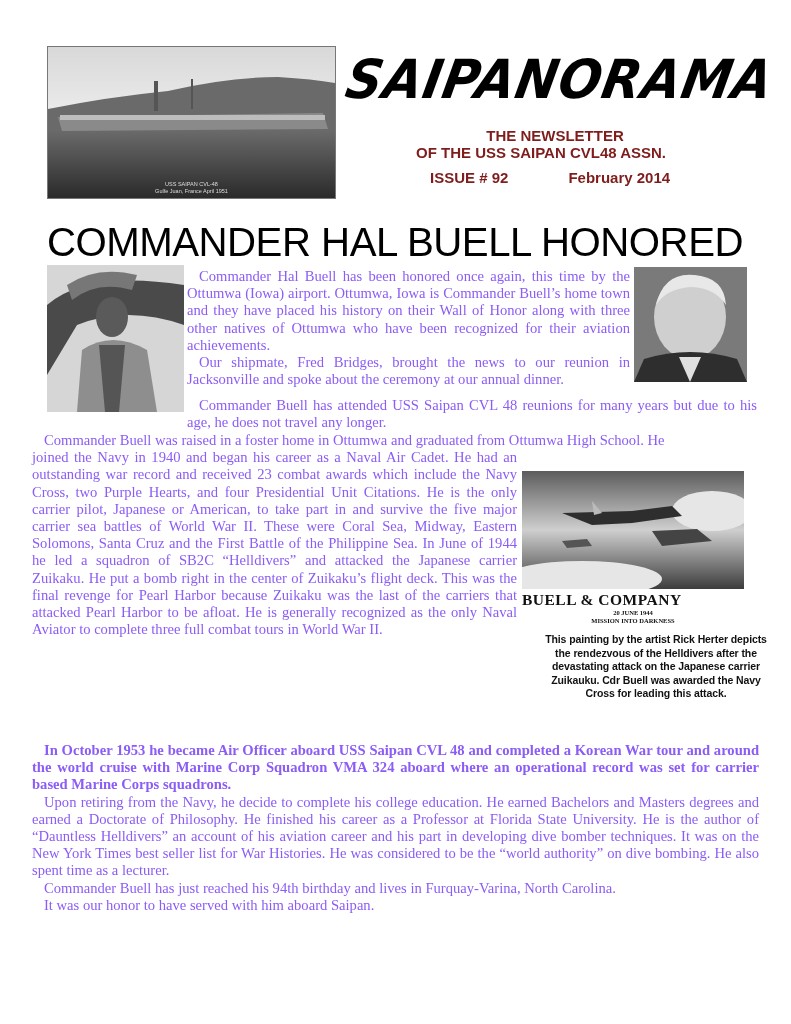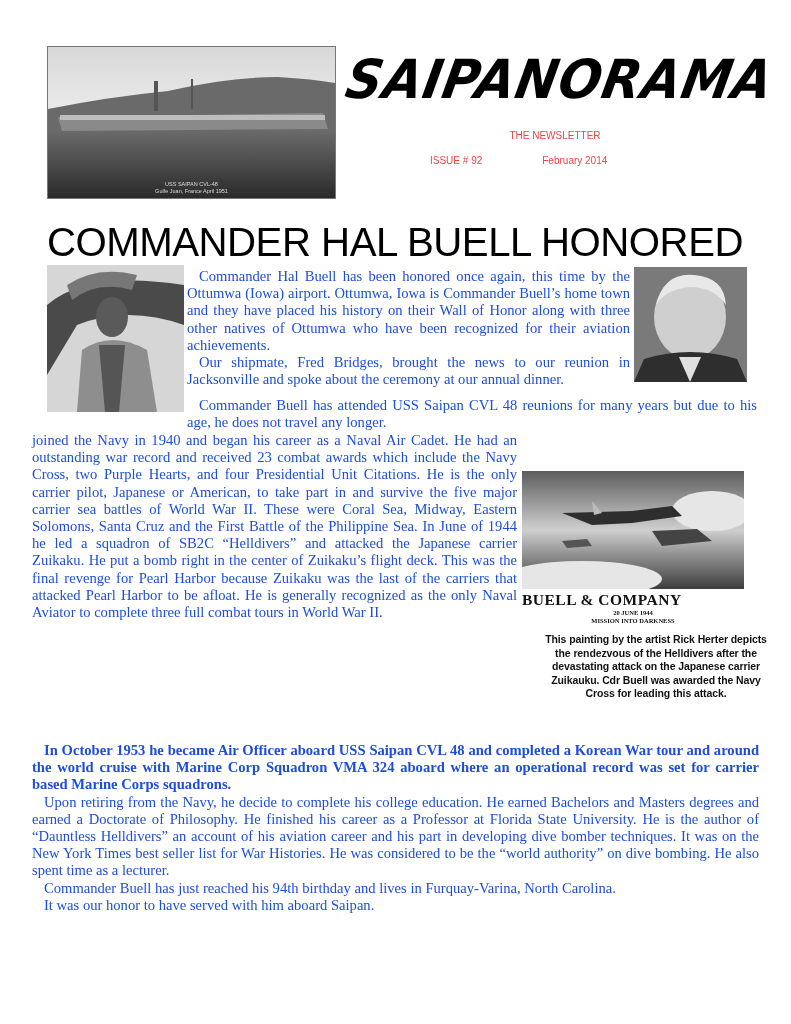--- a/index.html
+++ b/index.html
@@ -12,41 +12,41 @@
     border: 1px solid #777; overflow: hidden; background: #ccc; }
   #ship-photo svg { display: block; width: 100%; height: 100%; }
   .photo-caption { position: absolute; left: 0; right: 0; text-align: center; color: #ddd;
     font-size: 5.5px; line-height: 6.5px; }
 
   
   #masthead-title { position: absolute; left: 352px; top: 50px; width: 395px; height: 60px;
     font-family: "DejaVu Sans", sans-serif; font-weight: bold; font-style: italic;
     font-size: 54px; letter-spacing: 1px; transform: skewX(-10deg) scaleX(0.93);
     transform-origin: left top; line-height: 60px; color: #000; }
-  #subtitle { position: absolute; left: 410px; top: 127px; width: 340px; font-weight: normal;
-    font-size: 10px; line-height: 17px; color: #ef4444; }
+  #subtitle { position: absolute; left: 410px; top: 127px; width: 340px; font-weight: bold;
+    font-size: 15px; line-height: 17px; color: #7f1d1d; }
   #subtitle .line1 { text-align: center; padding-left: 10px; width: 270px; }
   #subtitle .line2 { padding-left: 6px; }
   #subtitle .line3 { padding-left: 20px; margin-top: 8px; }
   #subtitle .line3 .date { margin-left: 60px; }
 
   
   #headline { position: absolute; left: 47px; top: 218px; width: 710px; font-size: 41px;
     line-height: 48px; letter-spacing: -0.5px; color: #000; white-space: nowrap;
     transform: scaleX(0.98); transform-origin: left top; }
 
   
   #pilot-photo { position: absolute; left: 47px; top: 265px; width: 137px; height: 147px;
     background: #888; overflow: hidden; }
   #older-photo { position: absolute; left: 634px; top: 267px; width: 113px; height: 115px;
     background: #777; overflow: hidden; }
   #pilot-photo svg, #older-photo svg, #painting svg { width: 100%; height: 100%; display: block; }
 
   
-  .body-text { position: absolute; font-size: 14.6px; line-height: 17.2px; color: #1d4ed8; text-align: justify; }
+  .body-text { position: absolute; font-size: 14.6px; line-height: 17.2px; color: #8b5cf6; text-align: justify; }
   .body-text p { margin: 0; text-indent: 12px; }
   .body-text .lastline { text-align-last: justify; }
 
   #intro-block { left: 187px; top: 268px; width: 443px; }
   #intro-block-2 { left: 187px; top: 397px; width: 570px; }
   #main-col { left: 32px; top: 432px; width: 485px; }
   #full-width { left: 32px; top: 742px; width: 727px; }
   #full-width p.bold { font-weight: bold; }
 
   
@@ -83,20 +83,21 @@
     <rect x="143" y="32" width="2" height="30" fill="#555"></rect>
     <rect x="0" y="84" width="287" height="67" fill="url(#sea)"></rect>
   </svg>
   <div class="photo-caption sans" style="top:134px;">USS  SAIPAN  CVL-48</div>
   <div class="photo-caption sans" style="top:141px;">Gulfe Juan, France April 1951</div>
 </div>
 
 <div id="masthead-title">SAIPANORAMA</div>
 <div id="subtitle" class="sans">
   <div class="line1">THE NEWSLETTER</div>
+  <div class="line2">OF THE USS SAIPAN CVL48 ASSN.</div>
   <div class="line3">
     <span>ISSUE # 92</span><span class="date">February 2014</span>
   </div>
 </div>
 
 <div id="headline" class="sans">COMMANDER HAL BUELL HONORED</div>
 
 <div id="pilot-photo">
   <svg viewBox="0 0 137 147" preserveAspectRatio="none">
     <rect width="137" height="147" fill="#d6d6d6"></rect>
@@ -121,20 +122,21 @@
 <div id="intro-block" class="body-text serif">
   <p>Commander Hal Buell has been honored once again, this time by the Ottumwa (Iowa) airport.  Ottumwa, Iowa is Commander Buell’s home town and they have placed his history on their Wall of Honor along with three other natives of Ottumwa who have been recognized for their aviation achievements.</p>
   <p>Our shipmate, Fred Bridges, brought the news to our reunion in Jacksonville and spoke about the ceremony at our annual dinner.</p>
 </div>
 
 <div id="intro-block-2" class="body-text serif">
   <p>Commander Buell has attended USS Saipan CVL 48 reunions for many years but due to his age, he does not travel any longer.</p>
 </div>
 
 <div id="main-col" class="body-text serif">
+  <p style="width:727px;">Commander Buell was raised in a foster home in Ottumwa and graduated from Ottumwa High School.  He</p>
   <p style="text-indent:0;">joined the Navy in 1940 and began his career as a Naval Air Cadet.   He had an outstanding war record and received 23 combat awards which include the Navy Cross, two Purple Hearts, and four Presidential Unit Citations.  He is the only carrier pilot, Japanese or American, to take part in and survive the five major carrier sea battles of World War II.  These were Coral Sea, Midway, Eastern Solomons, Santa Cruz and the First Battle of the Philippine Sea.      In June of 1944 he led a squadron of SB2C “Helldivers” and attacked the Japanese carrier Zuikaku.  He put a bomb right in the center of Zuikaku’s flight deck.   This was the final revenge for Pearl Harbor because Zuikaku was the last of the carriers that attacked Pearl Harbor to be afloat.  He is generally recognized as the only Naval Aviator to complete three full combat tours in World War II.</p>
 </div>
 
 <div id="painting">
   <svg viewBox="0 0 222 118" preserveAspectRatio="none">
     <defs>
       <linearGradient id="psky" x1="0" y1="0" x2="0" y2="1">
         <stop offset="0" stop-color="#5c5c5c"></stop>
           <stop offset="0.5" stop-color="#cfcfcf"></stop>
           <stop offset="1" stop-color="#3c3c3c"></stop>

